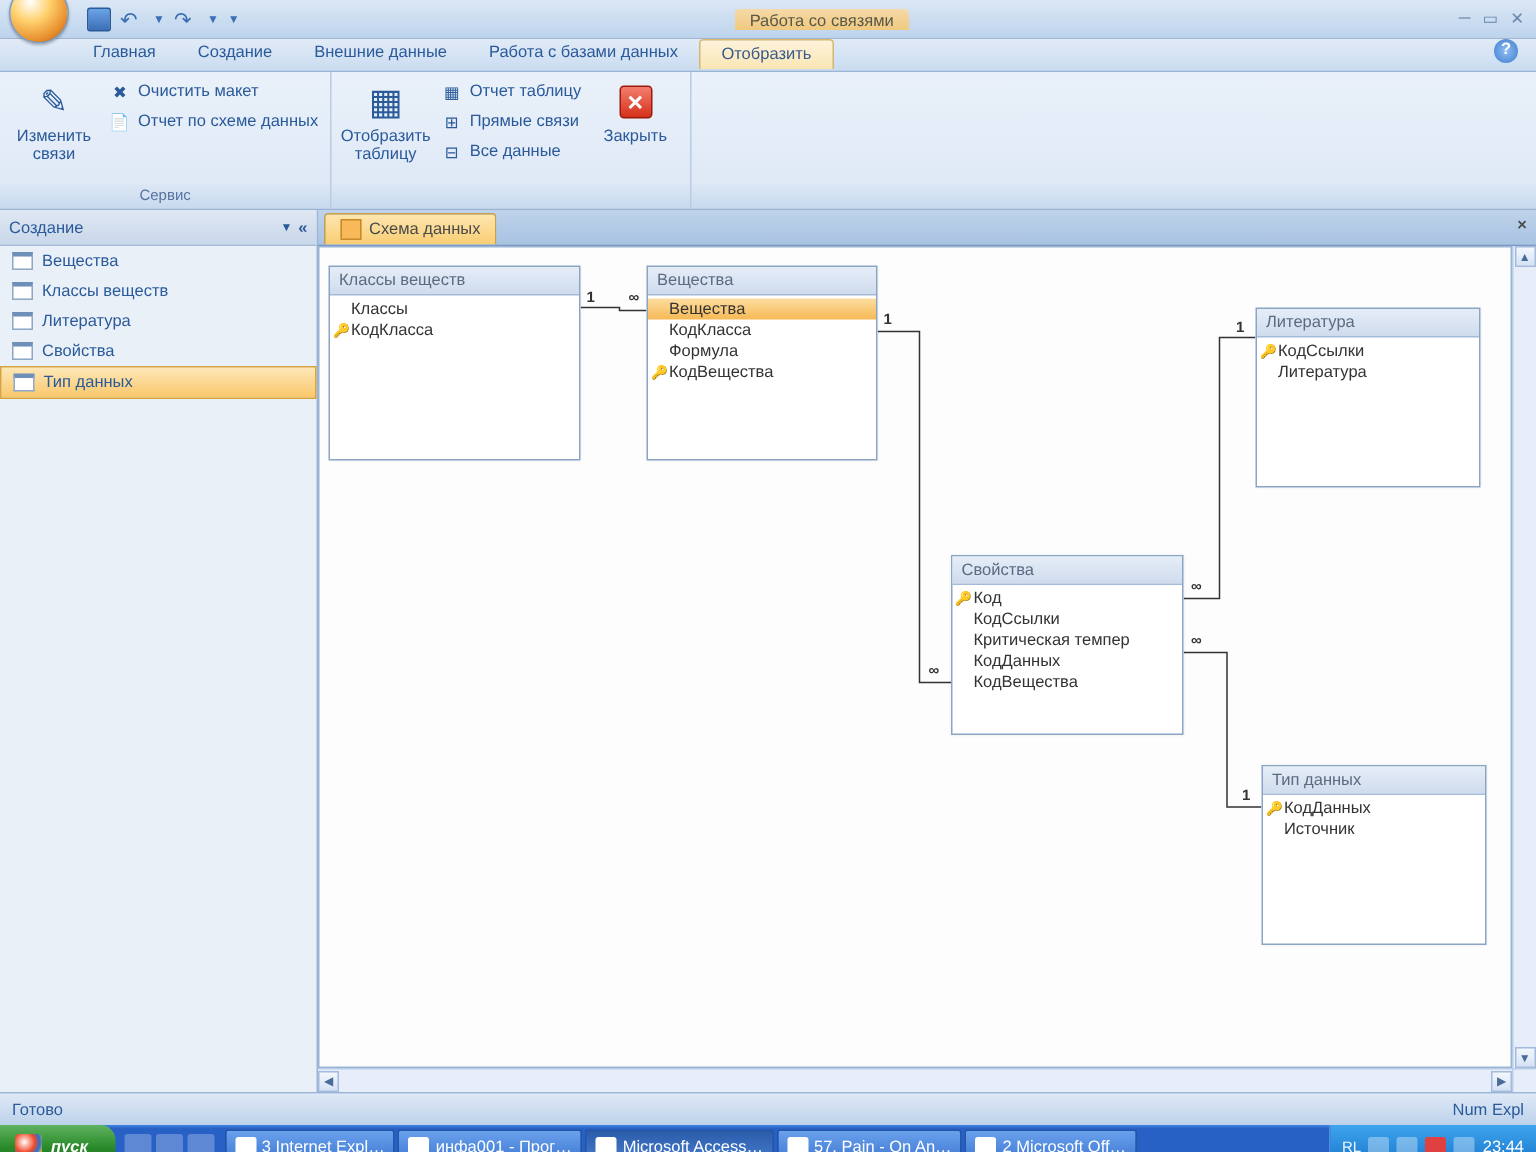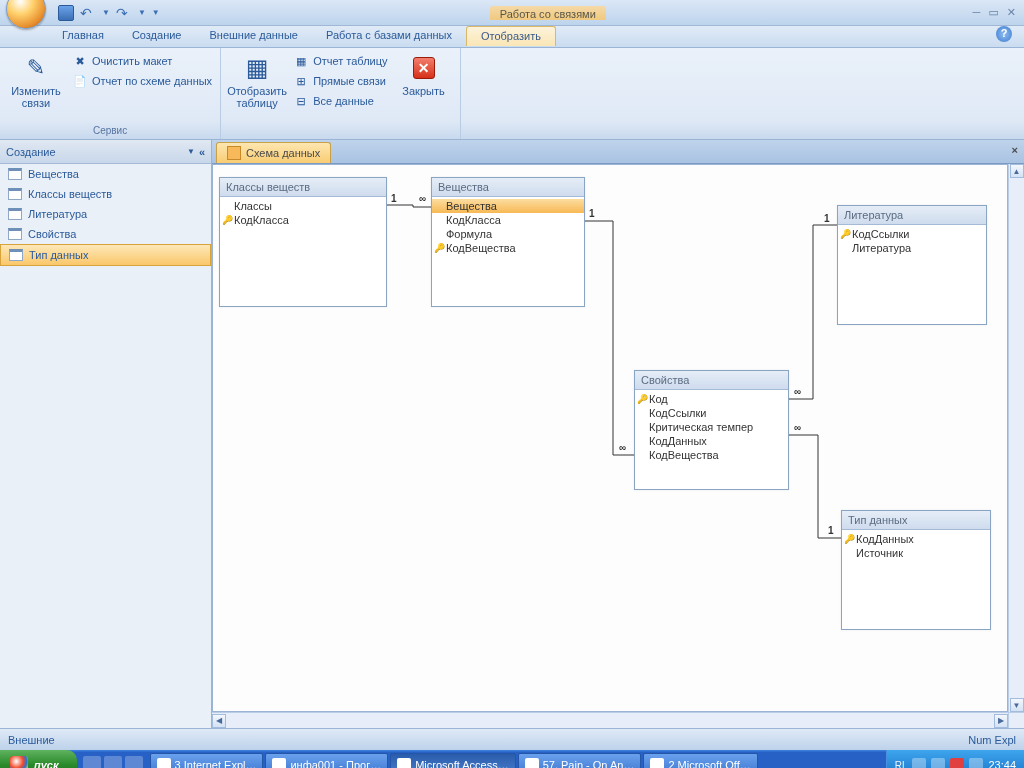--- a/index.html
+++ b/index.html
@@ -285,21 +285,21 @@
         <div class="scroll-btn">◀</div>
         <div style="flex:1"></div>
         <div class="scroll-btn">▶</div>
       </div>
       <div style="width:16px;background:#e7eefa;border-left:1px solid #b9cde7;border-top:1px solid #b9cde7"></div>
     </div>
   </div>
 </div>
 
 <div class="statusbar">
-  <span>Внешние</span>
+  <span>Готово</span>
   <span class="right">Num Expl</span>
 </div>
 
 <div class="taskbar">
   <div class="start">
     <div class="start-orb"></div>
     <span>пуск</span>
   </div>
   <div class="ql">
     <div class="ql-icn"></div>

